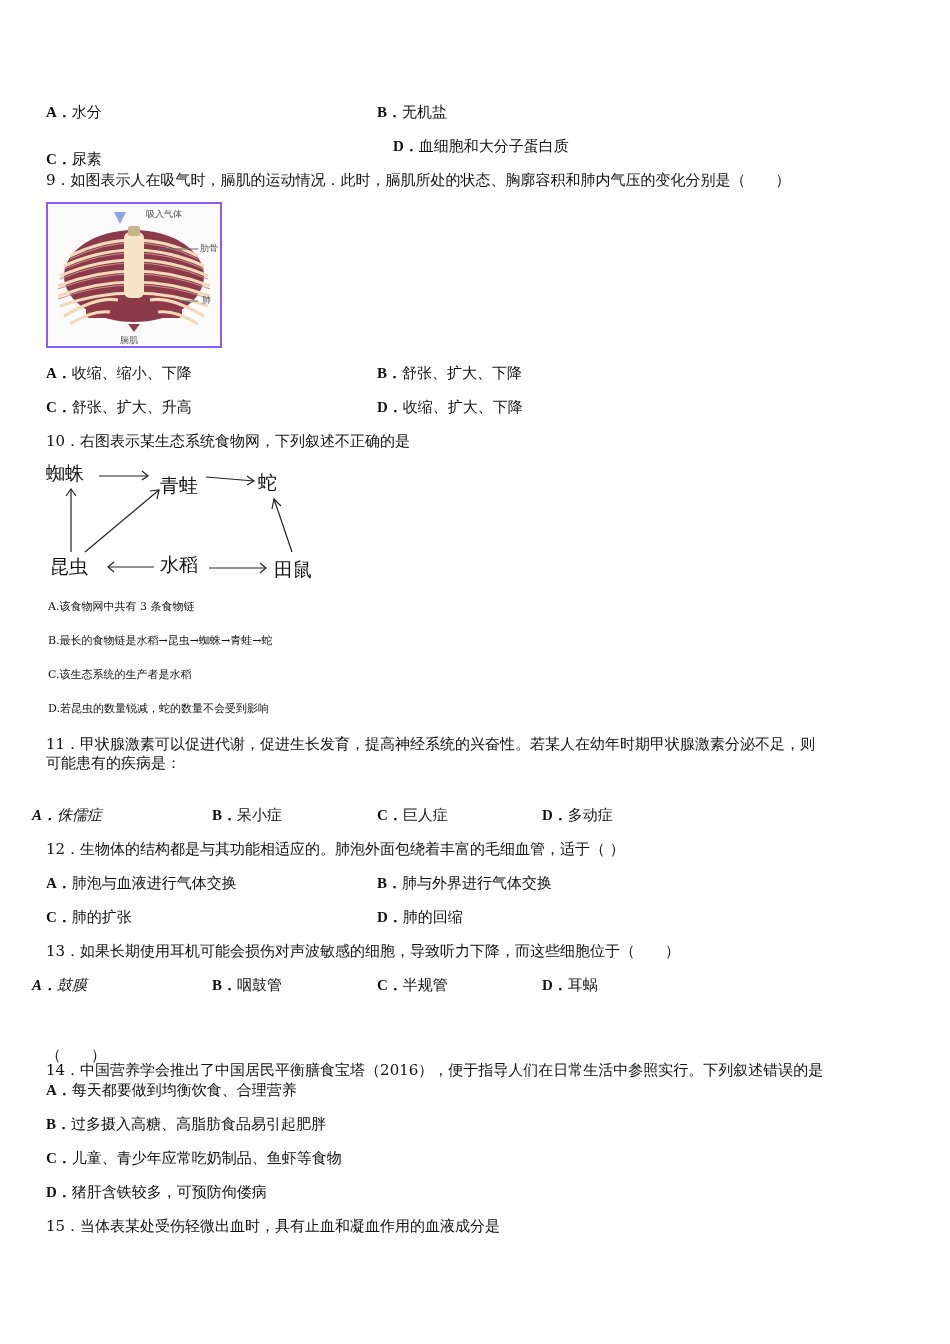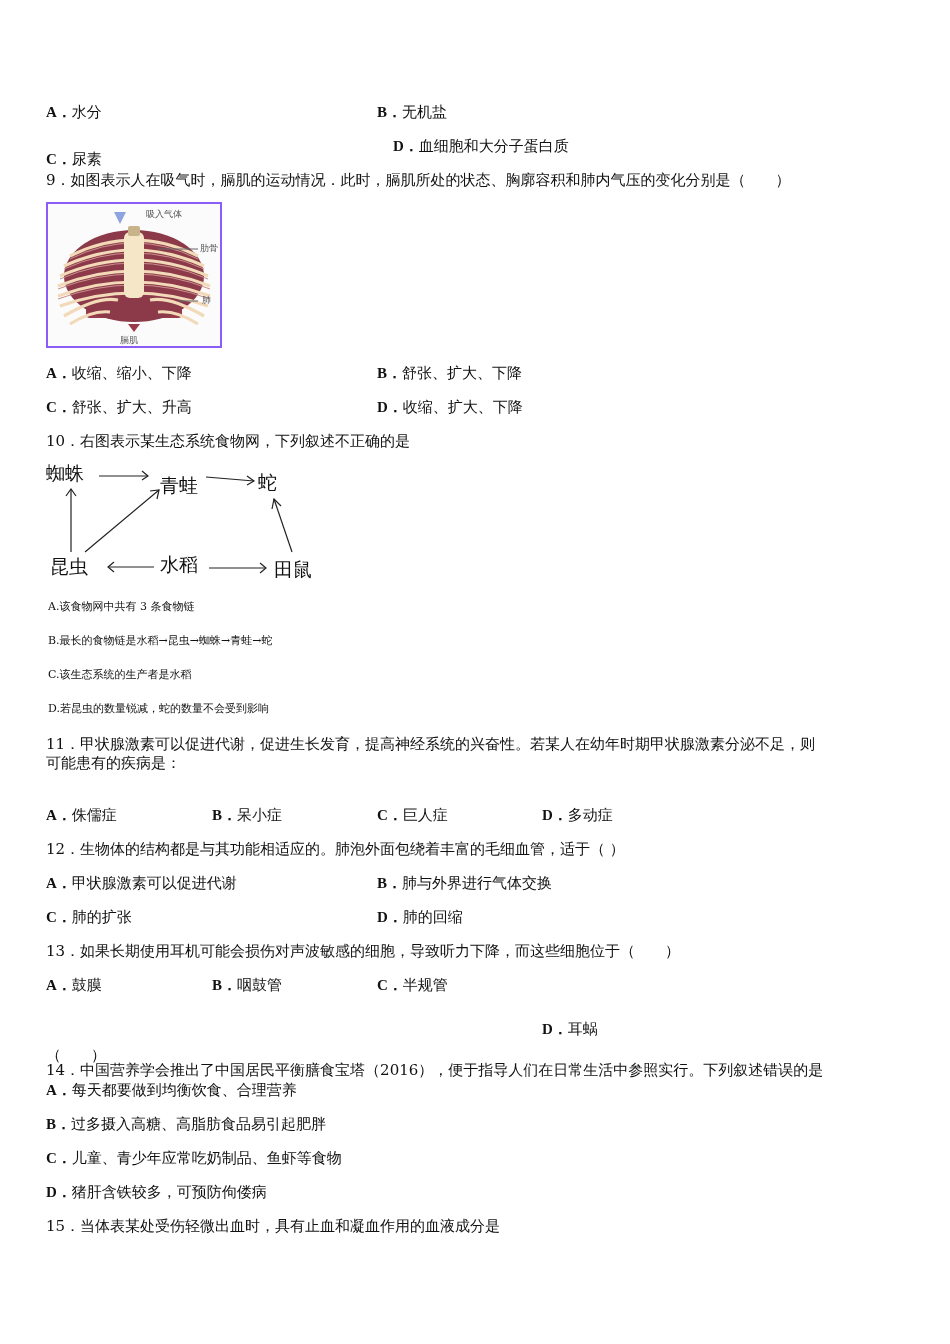--- a/index.html
+++ b/index.html
@@ -7,21 +7,21 @@
     width: 950px; height: 1344px; position: relative; overflow: hidden;
     font-family: "DejaVu Serif", "Liberation Serif", serif;
     color: #111111;
   }
   .line {
     position: absolute; left: 46px; font-size: 15px; line-height: 20px;
     white-space: nowrap; height: 20px;
   }
   .opt-letter { font-weight: bold; font-family: "Liberation Serif", "DejaVu Serif", serif; }
   .col2 { left: 377px; }
-  .c4-1 { left: 46px; }
+  .c4-1 { left: 32px; font-style: italic; }
   .c4-2 { left: 212px; }
   .c4-3 { left: 377px; }
   .c4-4 { left: 542px; }
   .plain-opt { font-size: 11px; }
 
   
   .figure-rib {
     position: absolute; left: 46px; top: 202px; width: 176px; height: 146px;
     border: 2px solid #8b5cf6; box-sizing: border-box; background: #fbfbfb;
     overflow: hidden;
@@ -164,21 +164,21 @@
 </div>
 <div class="line c4-3" style="top:805px;">
   <span class="opt-letter">C．</span><span>巨人症</span>
 </div>
 <div class="line c4-4" style="top:805px;">
   <span class="opt-letter">D．</span><span>多动症</span>
 </div>
 
 <div class="line" style="top:839px;">12．生物体的结构都是与其功能相适应的。肺泡外面包绕着丰富的毛细血管，适于（ ）</div>
 <div class="line" style="top:873px;">
-  <span class="opt-letter">A．</span><span>甲状腺激素可以促进代谢</span>
+  <span class="opt-letter">A．</span><span>肺泡与血液进行气体交换</span>
 </div>
 <div class="line col2" style="top:873px;">
   <span class="opt-letter">B．</span><span>肺与外界进行气体交换</span>
 </div>
 <div class="line" style="top:907px;">
   <span class="opt-letter">C．</span><span>肺的扩张</span>
 </div>
 <div class="line col2" style="top:907px;">
   <span class="opt-letter">D．</span><span>肺的回缩</span>
 </div>
@@ -186,21 +186,21 @@
 <div class="line" style="top:941px;">13．如果长期使用耳机可能会损伤对声波敏感的细胞，导致听力下降，而这些细胞位于（　　）</div>
 <div class="line c4-1" style="top:975px;">
   <span class="opt-letter">A．</span><span>鼓膜</span>
 </div>
 <div class="line c4-2" style="top:975px;">
   <span class="opt-letter">B．</span><span>咽鼓管</span>
 </div>
 <div class="line c4-3" style="top:975px;">
   <span class="opt-letter">C．</span><span>半规管</span>
 </div>
-<div class="line c4-4" style="top:975px;margin-top:44px;">
+<div class="line c4-4" style="top:975px;">
   <span class="opt-letter">D．</span><span>耳蜗</span>
 </div>
 
 <div class="line" style="top:1060px;">14．中国营养学会推出了中国居民平衡膳食宝塔（2016），便于指导人们在日常生活中参照实行。下列叙述错误的是</div>
 <div class="line" style="top:1045px;">（　　）</div>
 <div class="line" style="top:1080px;">
   <span class="opt-letter">A．</span><span>每天都要做到均衡饮食、合理营养</span>
 </div>
 <div class="line" style="top:1114px;">
   <span class="opt-letter">B．</span><span>过多摄入高糖、高脂肪食品易引起肥胖</span>

